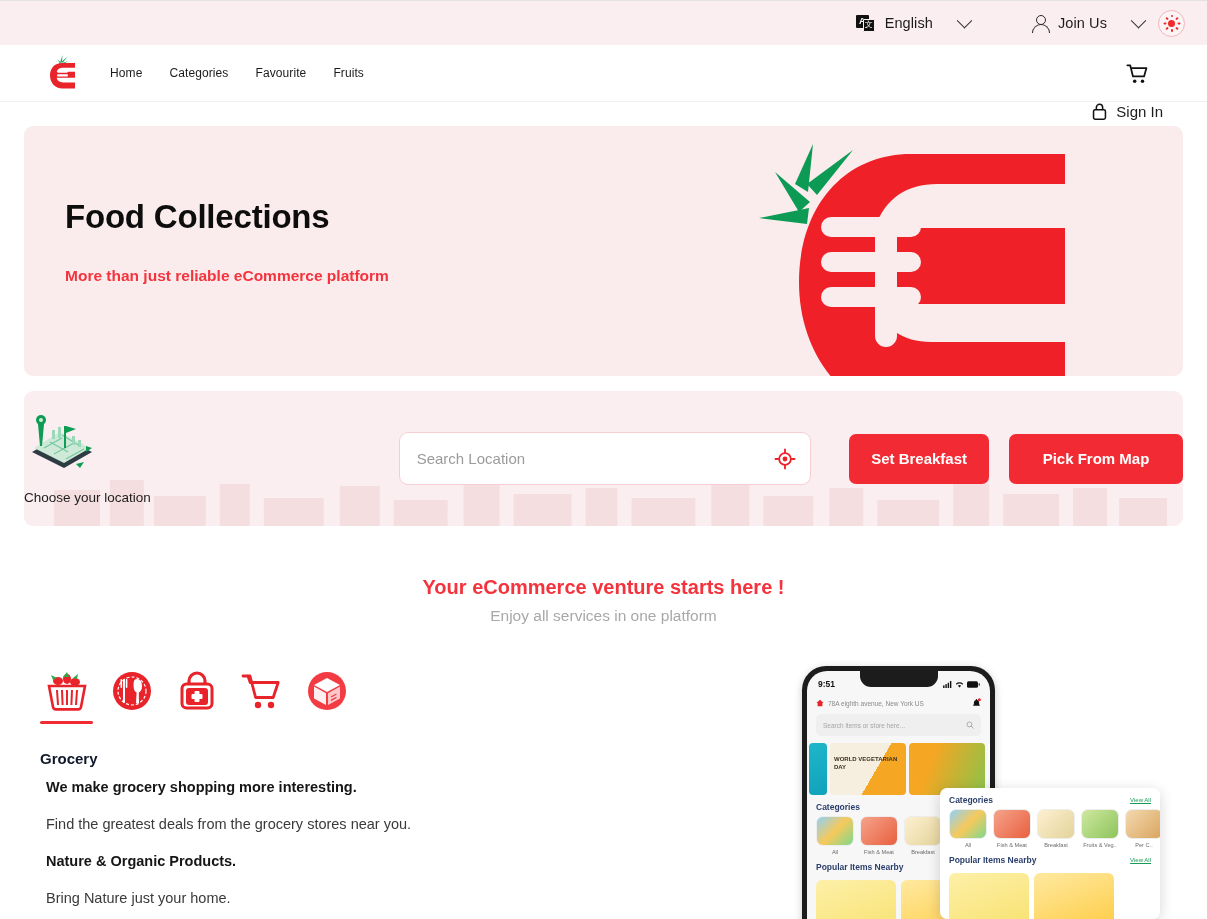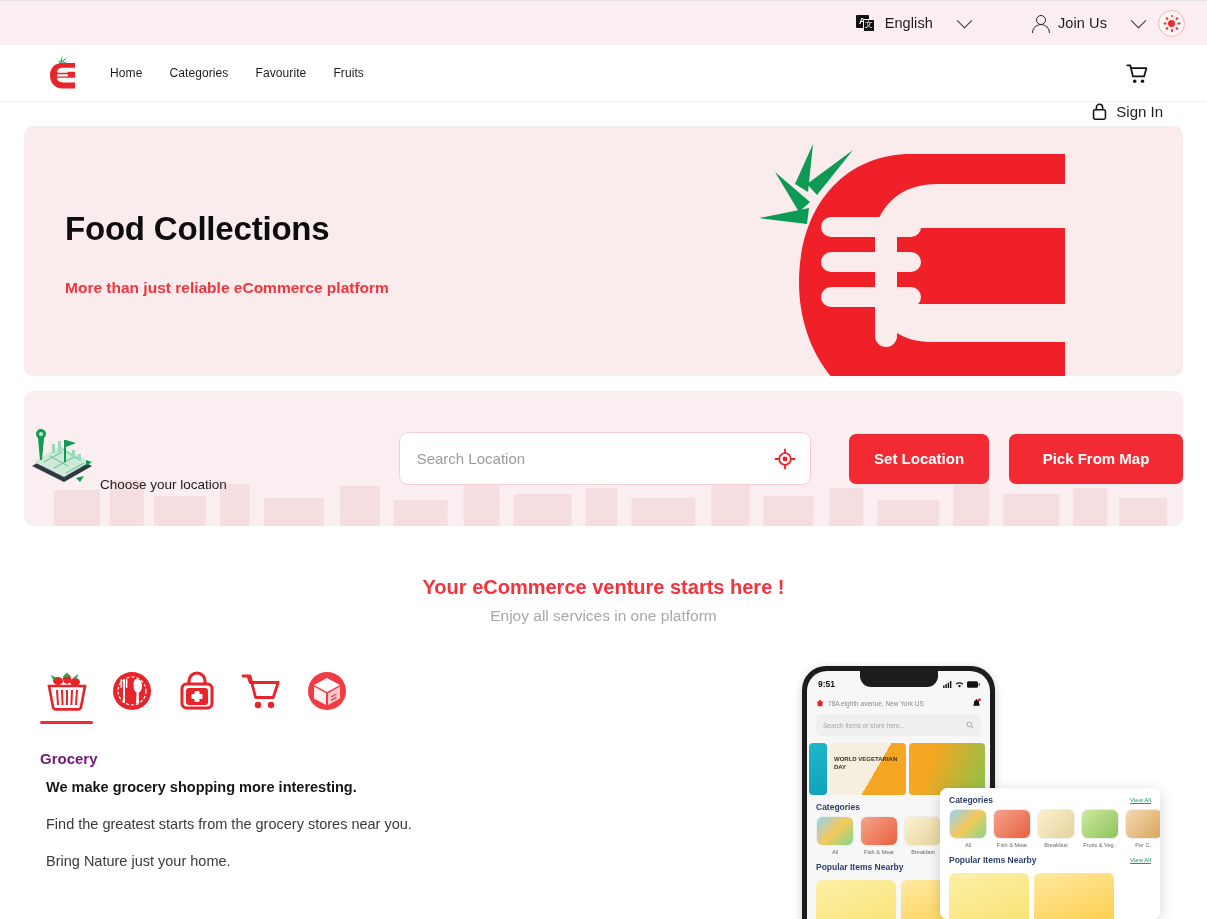--- a/index.html
+++ b/index.html
@@ -112,21 +112,21 @@
 
   
   .hero {
     position: relative;
     margin: 24px 24px 0 24px;
     height: 250px;
     background: #faeced;
     border-radius: 9px;
     overflow: hidden;
   }
-  .hero-text { position: absolute; left: 41px; top: 84px; }
+  .hero-text { position: absolute; left: 41px; top: 72px; }
   .hero-title {
     font-size: 33px; font-weight: bold; color: #0d0d0d; letter-spacing: -.2px;
   }
   .hero-sub {
     margin-top: 31px;
     font-size: 15.5px; font-weight: bold; color: #f4333d;
   }
   .hero-logo {
     position: absolute; right: 78px; top: 6px;
     width: 380px; height: 300px;
@@ -141,21 +141,21 @@
     border-radius: 9px;
     overflow: hidden;
     display: flex; align-items: center;
   }
   .skyline {
     position: absolute; left: 0; bottom: 0; width: 100%; height: 62px;
     opacity: .16;
   }
   .loc-choose {
     width: 398px; position: relative; z-index: 2;
-    display: flex; flex-direction: row; align-items: flex-end;
+    display: flex; flex-direction: column; align-items: flex-start;
   }
   .map3d { width: 76px; height: 66px; }
   .loc-choose-label {
     margin-top: 12px; font-size: 13.5px; color: #1d1d1d;
   }
   .searchbox {
     position: relative; z-index: 2;
     width: 436px; height: 53px;
     background: #fff;
     border: 1px solid #f6cdd2;
@@ -204,21 +204,21 @@
   .cat-tab {
     width: 53px; display: flex; flex-direction: column; align-items: center;
     cursor: pointer;
   }
   .cat-tab .ico { width: 48px; height: 48px; }
   .cat-tab .bar {
     width: 53px; height: 3px; background: transparent; margin-top: 6px; border-radius: 2px;
   }
   .cat-tab.active .bar { background: #f22a33; }
   .svc-title {
-    margin-top: 26px; font-size: 15px; font-weight: bold; color: #701a75;
+    margin-top: 26px; font-size: 15px; font-weight: bold; color: #0f172a;
   }
   .svc-body { margin-top: 12px; padding-left: 6px; }
   .svc-line-b {
     font-size: 14.5px; font-weight: bold; color: #161616; margin-bottom: 21px;
   }
   .svc-line-n {
     font-size: 14.5px; color: #3a3a3a; margin-bottom: 21px;
   }
 
   
@@ -492,21 +492,21 @@
         <circle cx="12" cy="12" r="6.4"></circle>
         <circle cx="12" cy="12" r="2.6" fill="#ef2027" stroke="none"></circle>
         <line x1="12" y1="1.6" x2="12" y2="5" stroke-linecap="round"></line>
         <line x1="12" y1="19" x2="12" y2="22.4" stroke-linecap="round"></line>
         <line x1="1.6" y1="12" x2="5" y2="12" stroke-linecap="round"></line>
         <line x1="19" y1="12" x2="22.4" y2="12" stroke-linecap="round"></line>
       </svg>
     </span>
   </div>
 
-  <button class="btn-red btn-setloc">Set Location</button>
+  <button class="btn-red btn-setloc">Set Breakfast</button>
   <button class="btn-red btn-pickmap">Pick From Map</button>
 </div>
 
 <div class="tagline">
   <div class="tagline-main">Your eCommerce venture starts here !</div>
   <div class="tagline-sub">Enjoy all services in one platform</div>
 </div>
 
 <div class="services">
   <div class="services-left">
@@ -587,21 +587,22 @@
           </g>
         </svg>
         <span class="bar"></span>
       </div>
     </div>
 
     <div class="svc-title">Grocery</div>
 
     <div class="svc-body">
       <div class="svc-line-b">We make grocery shopping more interesting.</div>
-      <div class="svc-line-n">Find the greatest starts from the grocery stores near you.</div>
+      <div class="svc-line-n">Find the greatest deals from the grocery stores near you.</div>
+      <div class="svc-line-b">Nature &amp; Organic Products.</div>
       <div class="svc-line-n">Bring Nature just your home.</div>
     </div>
   </div>
 </div>
 
 <div class="mock">
 
   <div class="phone">
     <div class="phone-screen">
       <div class="notch"></div>

